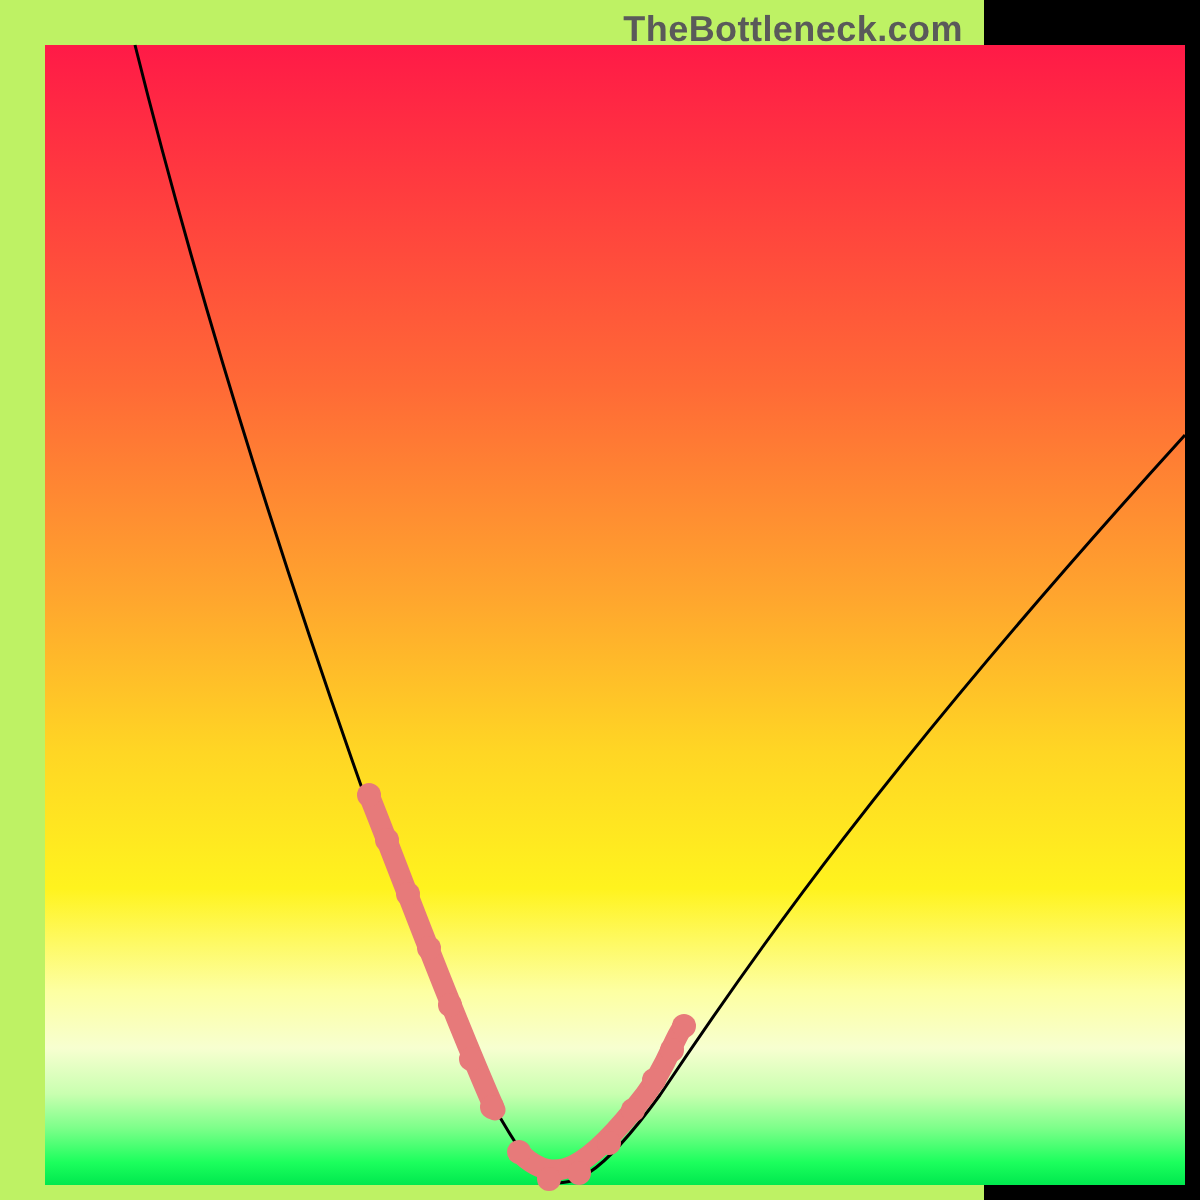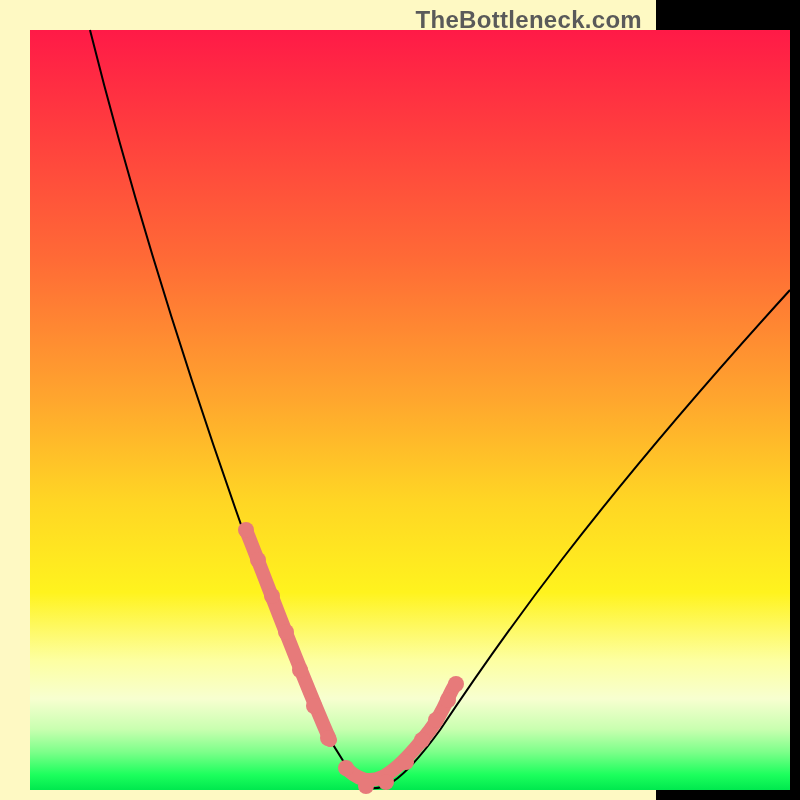--- a/index.html
+++ b/index.html
@@ -8,21 +8,21 @@
     width: 800px;
     height: 800px;
     overflow: hidden;
     background: #000;
     font-family: Arial, Helvetica, sans-serif;
   }
   .frame {
     position: relative;
     width: 656px;
     height: 800px;
-    background: #fef9c3;
+    background: #bef264;
   }
   .watermark {
     position: absolute;
     top: 6px;
     right: 14px;
     font-size: 24px;
     font-weight: 600;
     color: #5a5a5a;
     letter-spacing: 0.3px;
     z-index: 10;

